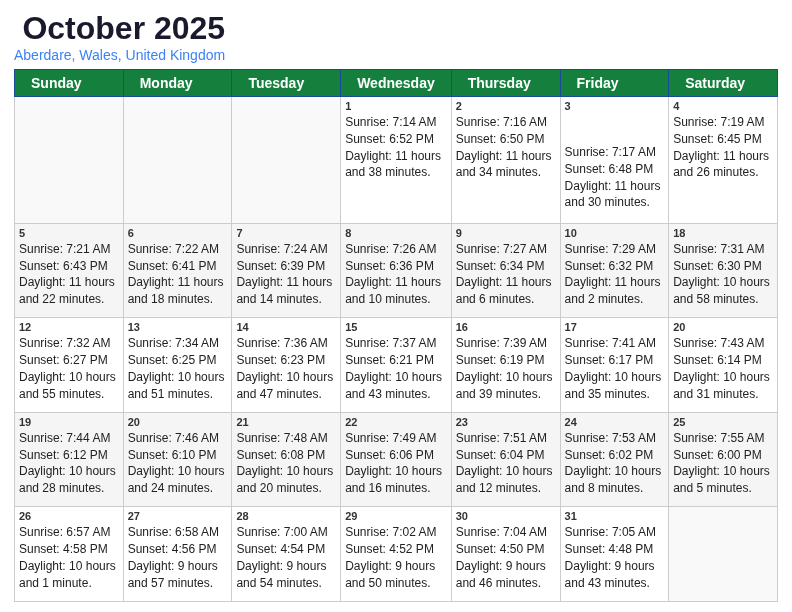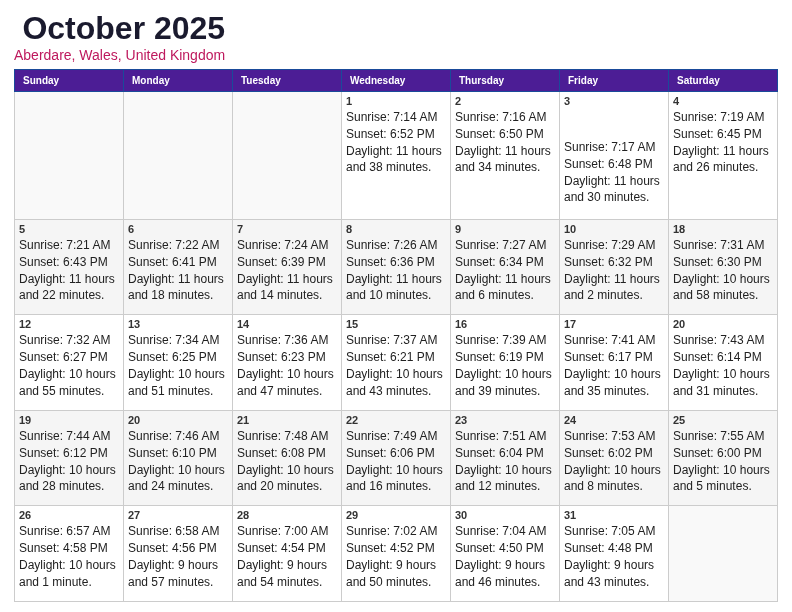--- a/index.html
+++ b/index.html
@@ -44,33 +44,33 @@
     .title-section {
       text-align: right;
     }
     .month-title {
       font-size: 32px;
       font-weight: bold;
       color: #1a1a2e;
     }
     .location {
       font-size: 14px;
-      color: #be185d;
+      color: #3b82f6;
     }
     .calendar {
       width: 100%;
       border-collapse: collapse;
       flex: 1;
     }
     .calendar th {
-      background: #4c1d95;
+      background: #15803d;
       color: white;
-      font-size: 10px;
+      font-size: 14px;
       font-weight: bold;
-      padding: 5px 8px;
+      padding: 5px 16px;
       text-align: left;
       border: 1px solid #1a4a9a;
     }
     .calendar td {
       border: 1px solid #ccc;
       vertical-align: top;
       padding: 3px 4px;
       font-size: 9.5px;
       color: #333;
       width: calc(100% / 7);

